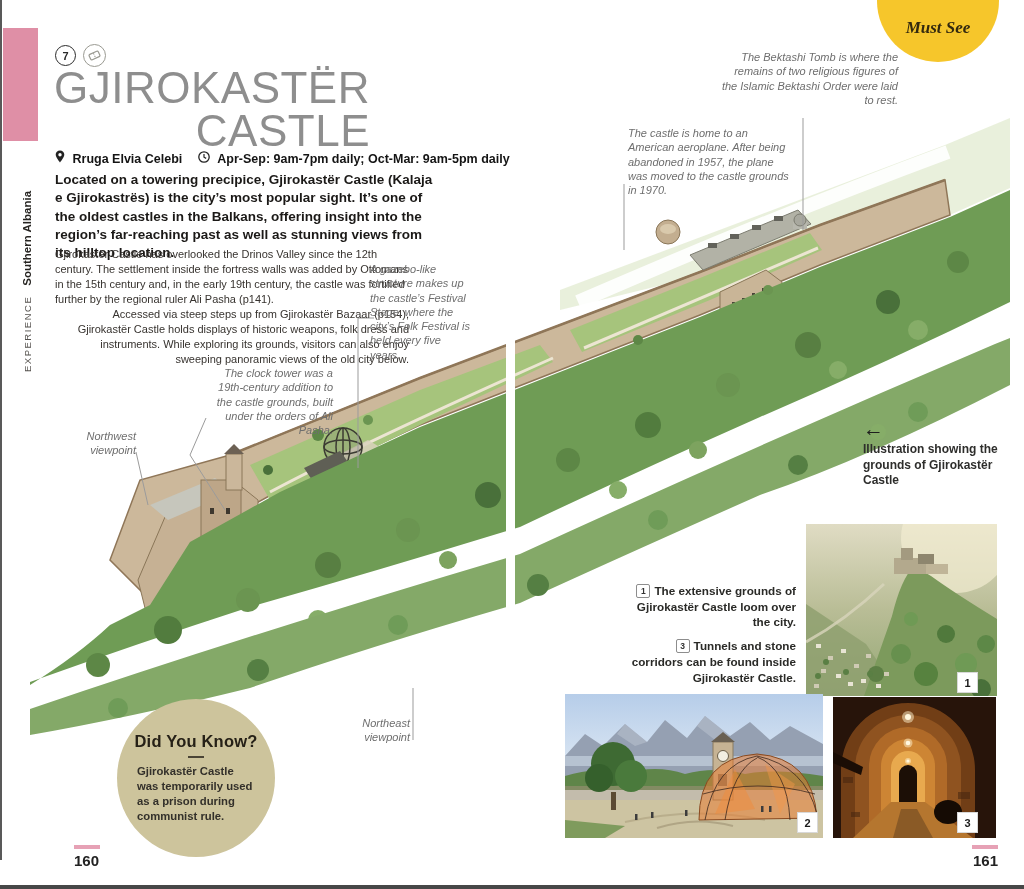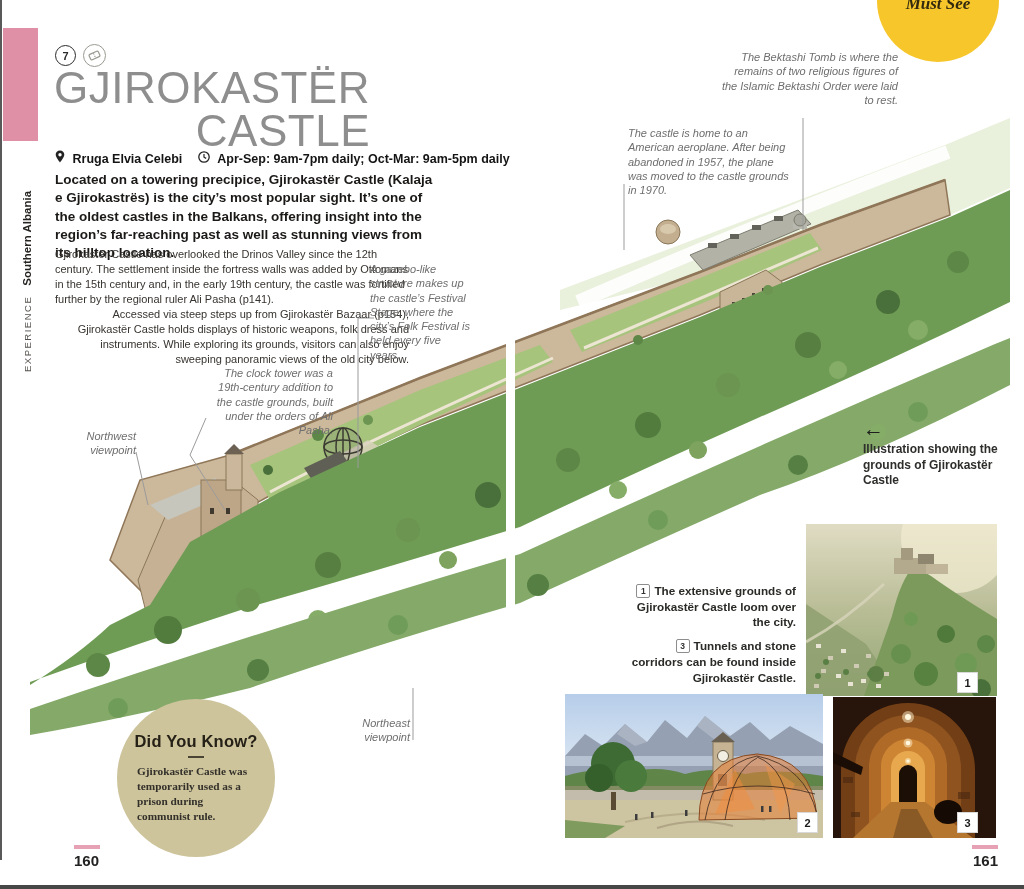--- a/index.html
+++ b/index.html
@@ -33,39 +33,39 @@
   
   .ann{font-style:italic;font-size:11px;line-height:1.3;color:#6e6e6e;}
   .ann-gazebo{left:370px;top:262px;width:102px;text-align:left;}
   .ann-clock{left:205px;top:366px;width:128px;text-align:right;}
   .ann-nw{left:86px;top:429px;width:50px;text-align:right;}
   .ann-ne{left:350px;top:716px;width:60px;text-align:right;}
   .ann-bektashi{left:716px;top:50px;width:182px;text-align:right;}
   .ann-plane{left:628px;top:126px;width:166px;text-align:left;}
   
   .mustsee{left:877px;top:0;width:122px;height:62px;background:#f6c62b;
-           border-radius:0 0 61px 61px;display:flex;justify-content:center;}
+           border-radius:0 0 61px 61px;display:flex;align-items:center;justify-content:center;}
   .mustsee span{font-family:"Liberation Serif",serif;font-style:italic;font-weight:600;
                 font-size:17px;color:#33290f;margin-top:-6px;}
   
   .arrowcap{left:863px;top:418px;width:140px;color:#2e2e2c;}
   .arrowcap .arr{font-size:21px;line-height:1;color:#1e1e1e;}
   .arrowcap .txt{font-size:12px;font-weight:bold;line-height:1.3;margin-top:3px;}
   
   .caplist{left:622px;top:583px;width:174px;text-align:right;}
   .caplist .item{font-size:11.7px;font-weight:600;line-height:1.3;color:#2a2a27;margin-bottom:9px;}
   .chip{display:inline-block;width:12px;height:12px;border:1px solid #8d8d8d;background:#fff;
         font-size:8.5px;font-weight:bold;line-height:12px;text-align:center;color:#333;
         border-radius:2px;margin-right:4px;transform:translateY(-1px);}
   
   .dyk{left:117px;top:699px;width:158px;height:158px;border-radius:50%;background:#cdc49c;
        display:flex;flex-direction:column;align-items:center;justify-content:center;}
   .dyk .t{font-size:16.5px;font-weight:bold;color:#262117;letter-spacing:.2px;}
   .dyk .rule{width:16px;height:2px;background:#4a4435;margin:5px 0 6px 0;}
-  .dyk .b{font-size:11.3px;font-weight:600;line-height:1.32;color:#33302a;width:118px;font-family:Liberation Serif, serif;}
+  .dyk .b{font-size:11.3px;font-weight:600;line-height:1.32;color:#33302a;width:118px;}
   
   .photo{overflow:hidden;}
   .badge{width:19px;height:19px;background:#fff;border:1px solid #d8d8d8;
          font-size:11px;font-weight:bold;color:#1a1a1a;display:flex;align-items:center;justify-content:center;}
   
   .pgbar{width:26px;height:4px;background:#e6a1b5;}
   .pgnum{font-size:15px;font-weight:bold;color:#222;}
   .z2{z-index:2;}
 </style>
 </head>

